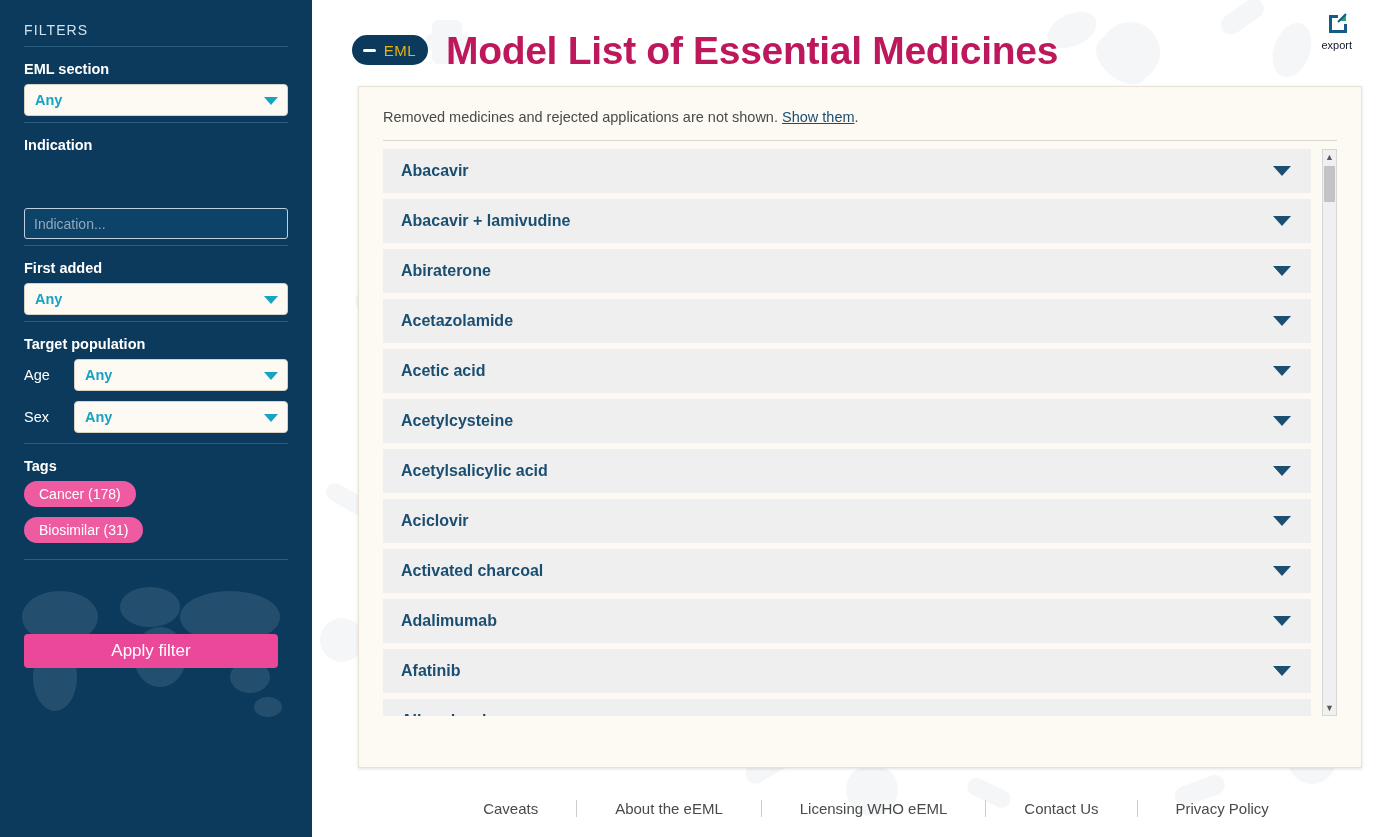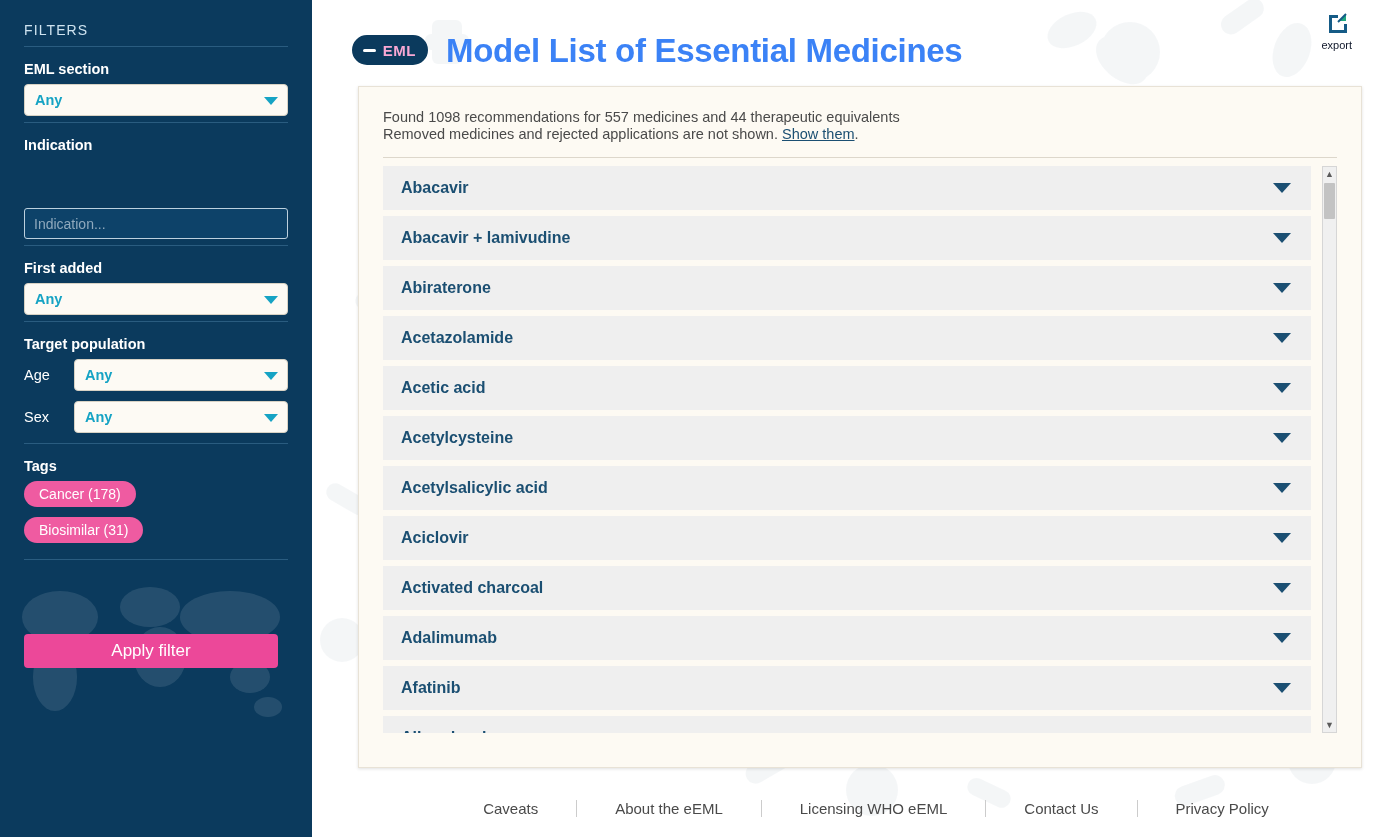--- a/index.html
+++ b/index.html
@@ -151,43 +151,43 @@
     display: flex;
     align-items: center;
     padding: 22px 0 0 40px;
     height: 78px;
   }
   .eml-logo {
     width: 76px; height: 30px;
     border: 3px solid #0b3a5d;
     border-radius: 16px;
     background: #0b3a5d;
-    color: #f9a8d4;
+    color: #eab308;
     display: flex;
     align-items: center;
     justify-content: flex-end;
     padding-right: 9px;
-    font-weight: bold;
+    font-weight: normal;
     font-size: 15px;
     letter-spacing: 0.5px;
     position: relative;
   }
   .eml-logo::before {
     content: "";
     position: absolute;
     left: 8px; top: 50%;
     margin-top: -1.5px;
     width: 13px; height: 3px;
     background: #ffffff;
     border-radius: 2px;
   }
   .page-title {
     margin-left: 18px;
-    color: #3b82f6;
-    font-size: 33px;
+    color: #be185d;
+    font-size: 39px;
     font-weight: bold;
     line-height: 1;
     letter-spacing: -0.3px;
   }
   .export-btn {
     position: absolute;
     right: 24px;
     top: 12px;
     text-align: center;
     cursor: pointer;
@@ -393,21 +393,20 @@
         <svg width="22" height="22" viewBox="0 0 22 22">
           <path d="M3 3 h9 v3 h-6 v12 h12 v-6 h3 v9 h-18 z" fill="#155b86"></path>
           <path d="M13 9 l7 -7 v7 z" fill="#1fa87f"></path>
           <path d="M20 2 l-8 8" stroke="#155b86" stroke-width="2" fill="none"></path>
         </svg>
         <div class="lbl">export</div>
       </div>
     </div>
 
     <section class="card">
-      <div class="found-line">Found 1098 recommendations for 557 medicines and 44 therapeutic equivalents</div>
       <div class="found-line">
         <span>Removed medicines and rejected applications are not shown.</span>
         <a>Show them</a><span>.</span>
       </div>
       <hr class="card-divider">
 
       <div class="list-scroll">
         <div class="med-row">
           <span class="med-name">Abacavir</span>
           <span class="row-caret"></span>

